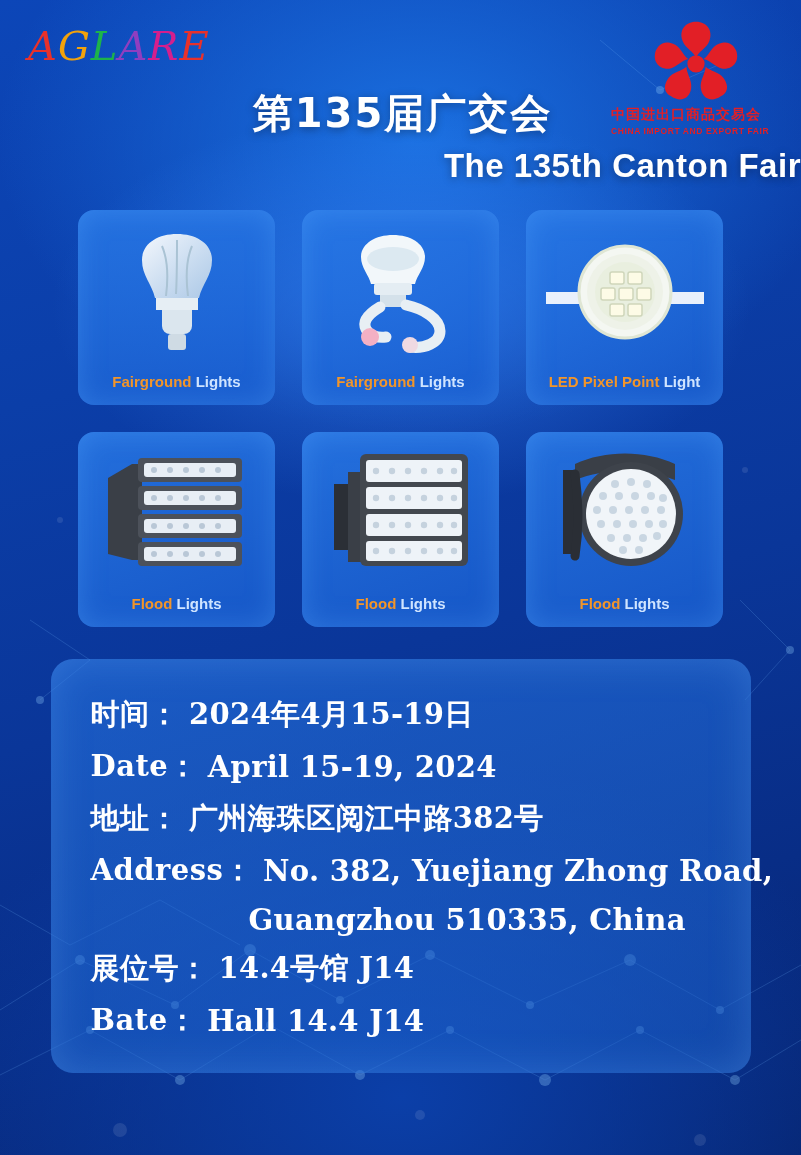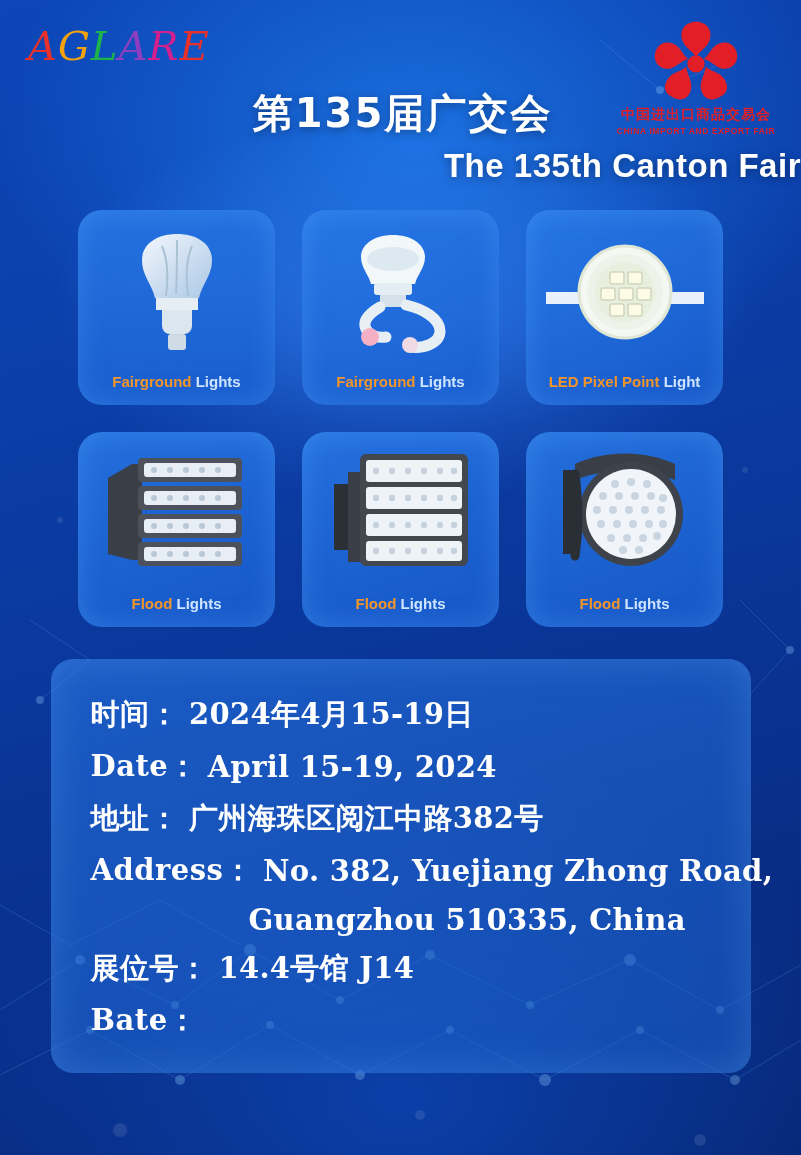--- a/index.html
+++ b/index.html
@@ -52,21 +52,21 @@
     font-size: 12.5px;
     font-weight: bold;
     text-align: center;
     padding: 2px 4px 3px;
     letter-spacing: .2px;
     white-space: nowrap;
   }
 
   .fair-logo {
     position: absolute; right: 20px; top: 18px;
-    width: 170px; text-align: center;
+    width: 170px; text-align: left;
   }
   .fair-flower { display: block; margin: 0 auto; }
   .fair-cn {
     color: #e21f26; font-family: "DejaVu Serif", serif;
     font-size: 14px; font-weight: bold; letter-spacing: 1px;
     margin-top: 2px; white-space: nowrap;
   }
   .fair-en {
     color: #e21f26; font-size: 8.5px; font-weight: bold;
     letter-spacing: .6px; margin-top: 2px; white-space: nowrap;
@@ -96,21 +96,21 @@
     position: relative;
     margin: 14px auto 0;
     width: 645px;
     display: grid;
     grid-template-columns: repeat(3, 197px);
     grid-gap: 27px 27px;
   }
   .card {
     position: relative;
     height: 195px;
-    border-radius: 24px;
+    border-radius: 16px;
     background: linear-gradient(160deg, rgba(40,120,230,.85) 0%, rgba(25,95,210,.8) 100%);
     box-shadow: inset 0 0 28px rgba(90,170,255,.35);
     display: flex; flex-direction: column;
     align-items: center; justify-content: flex-start;
     overflow: hidden;
   }
   .card .art { flex: 1; display: flex; align-items: center; justify-content: center; width: 100%; }
   .card .caption {
     width: 100%;
     text-align: center;
@@ -437,16 +437,17 @@
     </div>
     <div class="info-row indent">
       <span class="val">Guangzhou 510335, China</span>
     </div>
     <div class="info-row">
       <span class="lbl">展位号：</span>
       <span class="val">14.4号馆 J14</span>
     </div>
     <div class="info-row">
       <span class="lbl">Bate：</span>
+      <span class="val">Hall 14.4 J14</span>
     </div>
   </div>
 
 </div>
 
 </body></html>

